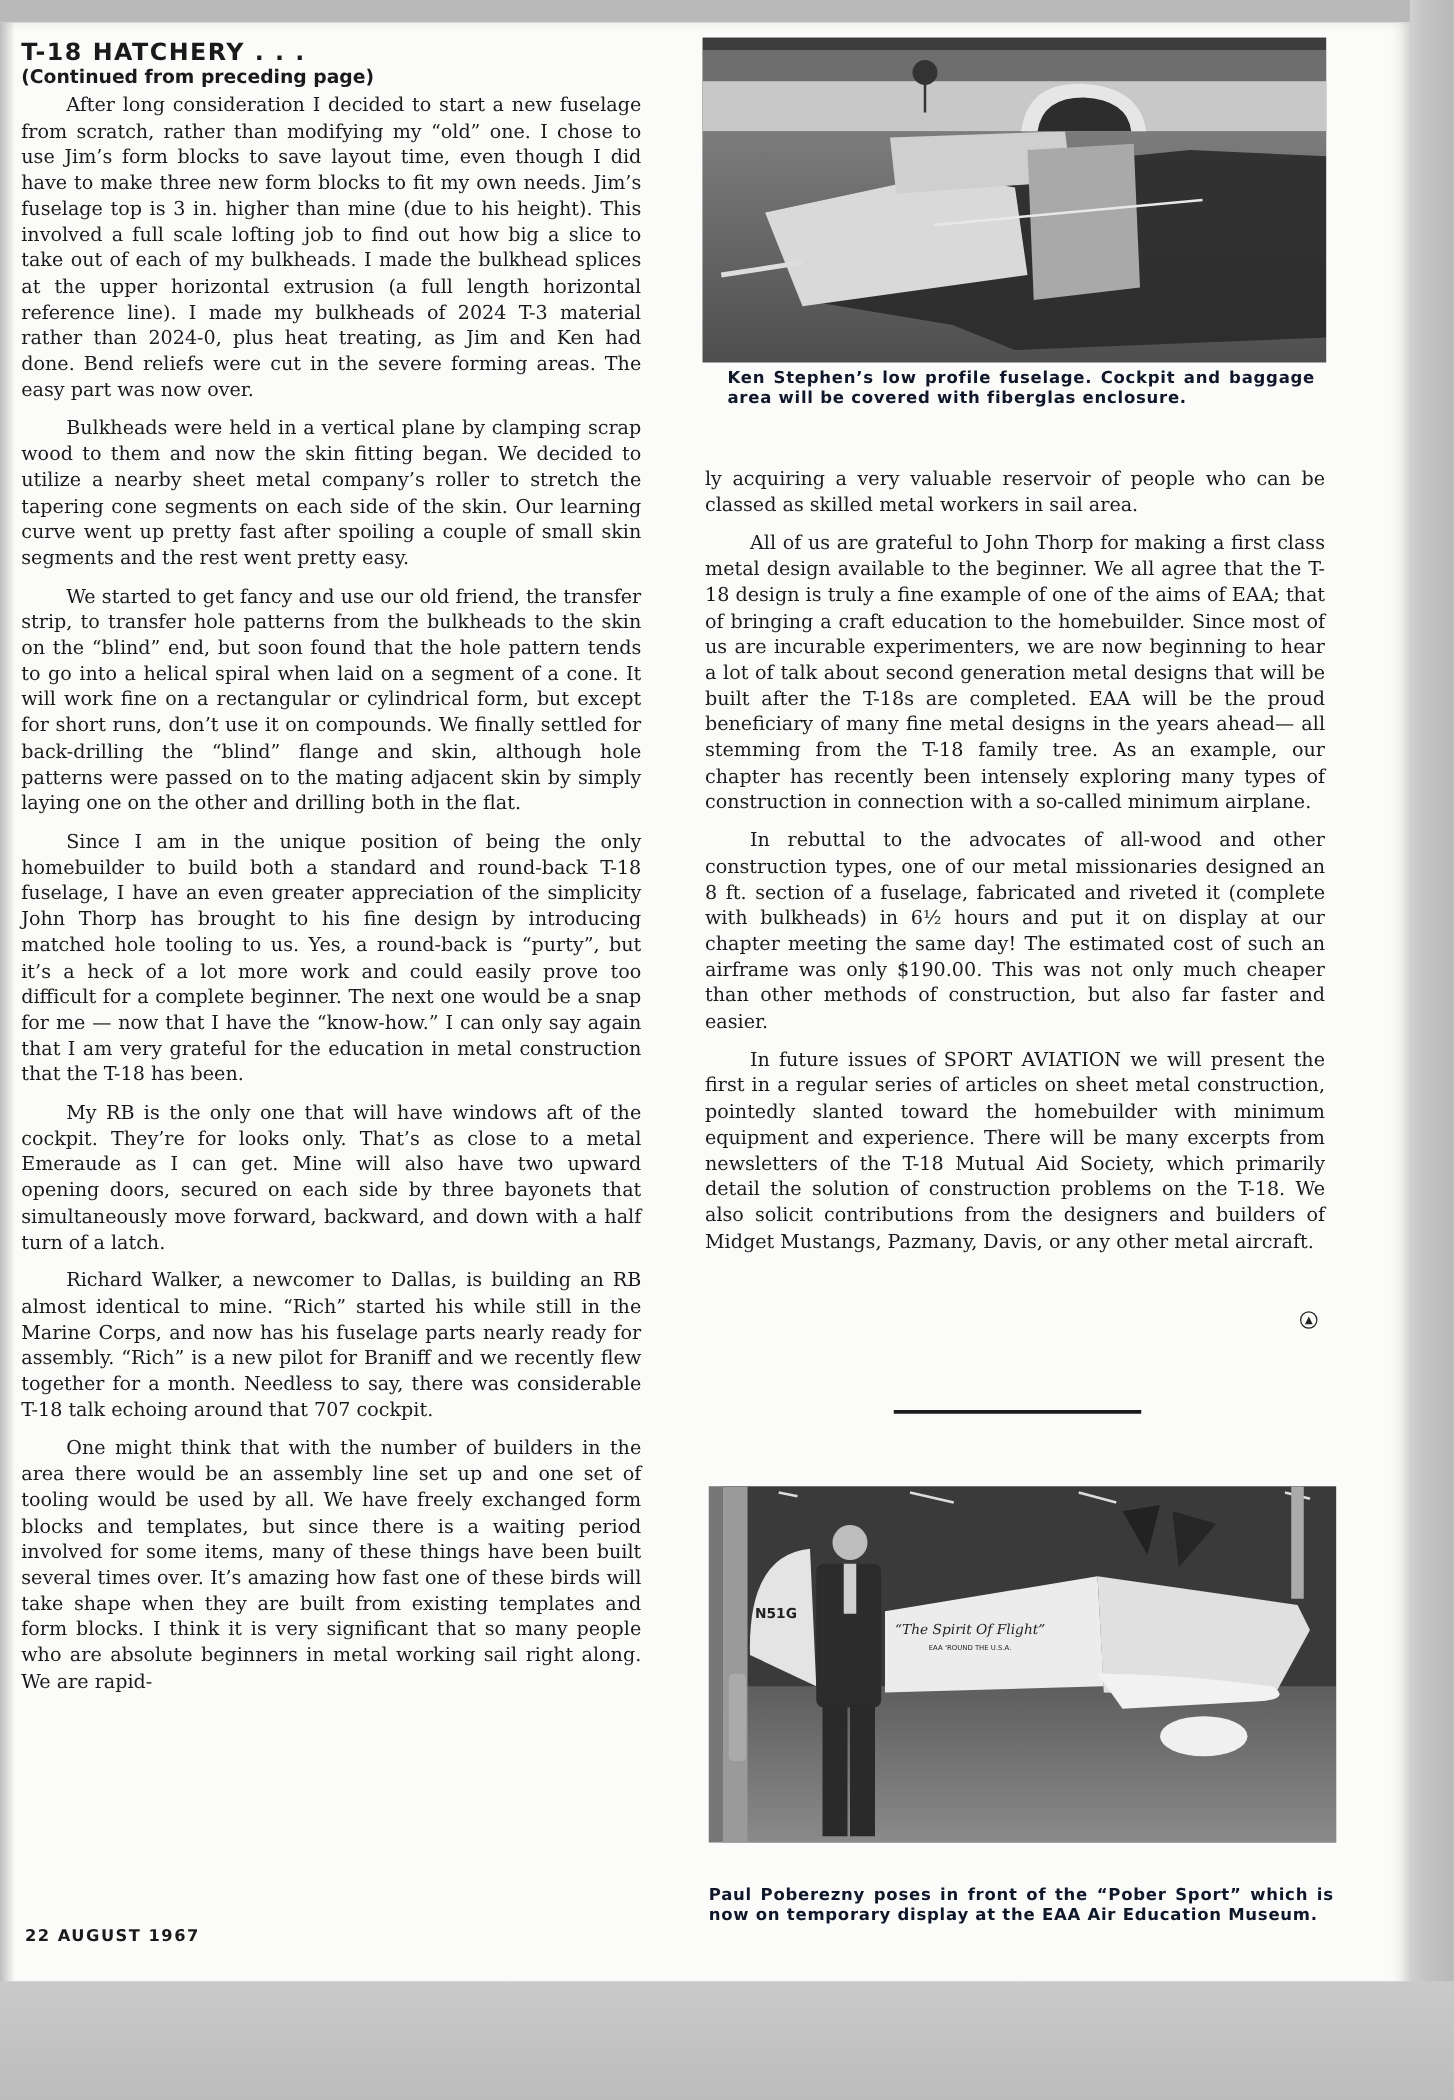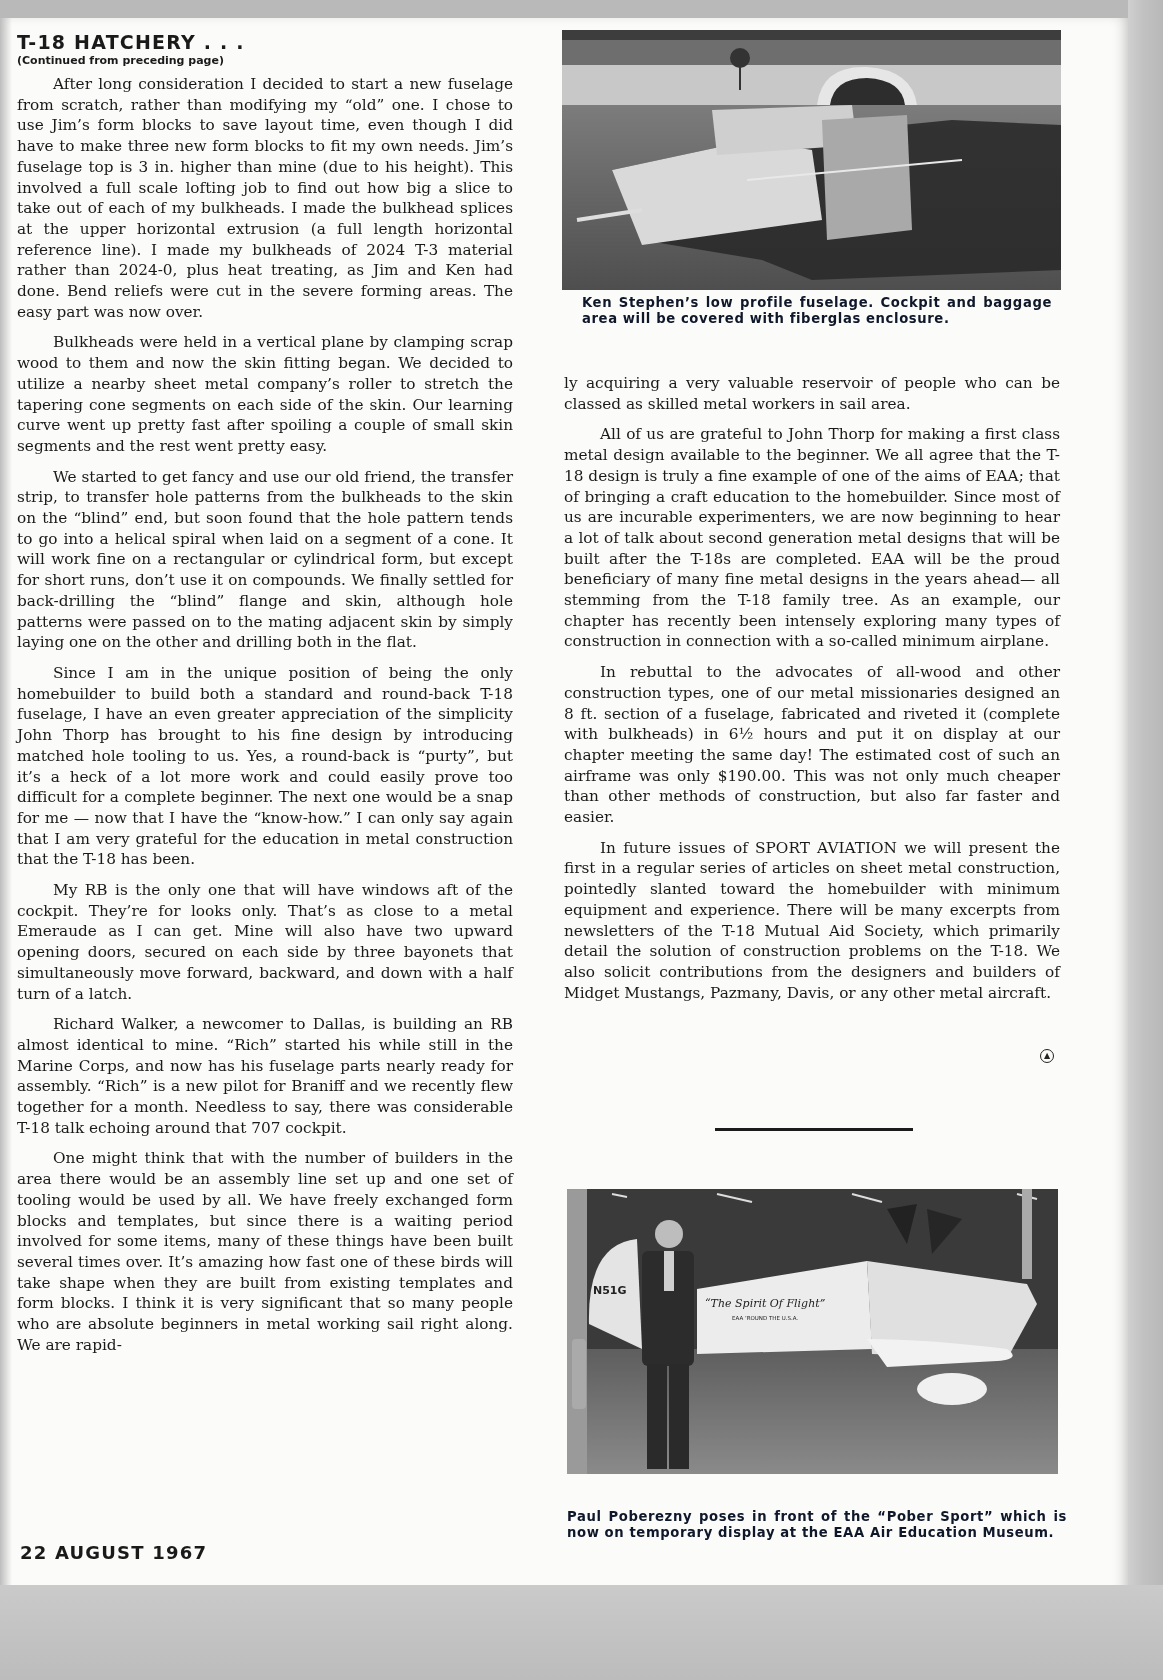--- a/index.html
+++ b/index.html
@@ -29,21 +29,21 @@
   }
   .col { position: absolute; }
   .col-left { left: 17px; top: 12px; width: 496px; }
 
   .headline {
     font-family: "DejaVu Sans", "Liberation Sans", sans-serif;
     font-weight: bold; font-size: 19px; letter-spacing: 1.2px; margin: 0; line-height: 24px;
   }
   .subhead {
     font-family: "DejaVu Sans", "Liberation Sans", sans-serif;
-    font-weight: bold; font-size: 11px; margin: 0 0 6px 0; line-height: 14px;
+    font-weight: bold; font-size: 15px; margin: 0 0 6px 0; line-height: 14px;
   }
   .body p {
     margin: 0 0 10px 0; font-size: 15.3px; line-height: 20.7px;
     text-align: justify; hyphens: manual;
   }
   .body p.indent { text-indent: 36px; }
   .body p.first { text-indent: 0; }
   .italic { }
 
   .photo {
@@ -66,21 +66,21 @@
   }
   .end-mark {
     position: absolute; left: 1040px; top: 1031px; width: 14px; height: 14px;
     border: 1.6px solid #222; border-radius: 50%; box-sizing: border-box;
     display: flex; align-items: center; justify-content: center;
     font-size: 8px; line-height: 8px; color: #222;
   }
   .folio {
     position: absolute; left: 20px; top: 1524px;
     font-family: "DejaVu Sans", "Liberation Sans", sans-serif;
-    font-weight: bold; font-size: 18px; letter-spacing: 1.2px;
+    font-weight: bold; font-size: 13px; letter-spacing: 1.2px;
   }
 </style>
 </head>
 <body>
 
 <div class="page">
 
   <div class="col col-left">
     <h1 class="headline">T-18 HATCHERY . . .</h1>
     <div class="subhead">(Continued from preceding page)</div>
@@ -134,21 +134,21 @@
     <p class="indent">All of us are grateful to John Thorp for making a first class metal design available to the beginner. We all agree that the T-18 design is truly a fine example of one of the aims of EAA; that of bringing a craft education to the homebuilder. Since most of us are incurable ex­perimenters, we are now beginning to hear a lot of talk about second generation metal designs that will be built after the T-18s are completed. EAA will be the proud bene­ficiary of many fine metal designs in the years ahead— all stemming from the T-18 family tree. As an example, our chapter has recently been intensely exploring many types of construction in connection with a so-called mini­mum airplane.</p>
     <p class="indent">In rebuttal to the advocates of all-wood and other construction types, one of our metal missionaries designed an 8 ft. section of a fuselage, fabricated and riveted it (complete with bulkheads) in 6½ hours and put it on dis­play at our chapter meeting the same day! The estimat­ed cost of such an airframe was only $190.00. This was not only much cheaper than other methods of construc­tion, but also far faster and easier.</p>
     <p class="indent"><span>In future issues of </span><span class="italic">SPORT AVIATION</span><span> we will pre­sent the first in a regular series of articles on sheet metal construction, pointedly slanted toward the homebuilder with minimum equipment and experience. There will be many excerpts from newsletters of the T-18 Mutual Aid Society, which primarily detail the solution of construc­tion problems on the T-18. We also solicit contributions from the designers and builders of Midget Mustangs, Paz­many, Davis, or any other metal aircraft.</span></p>
   </div>
   <div class="end-mark">
       <span>▲</span>
     </div>
 
   <div class="rule"></div>
 
-  <div class="photo" style="left:567px; top:1171px; width:491px; height:285px;">
+  <div class="photo" style="left:567px; top:1171px; width:491px; height:285px;padding-left:11px;">
     <svg viewBox="0 0 491 285" preserveAspectRatio="none">
       <defs>
         <linearGradient id="floor" x1="0" y1="0" x2="0" y2="1">
           <stop offset="0" stop-color="#5e5e5e"></stop>
           <stop offset="1" stop-color="#8a8a8a"></stop>
         </linearGradient>
       </defs>
       <rect x="0" y="0" width="491" height="285" fill="#3a3a3a"></rect>
       <rect x="0" y="160" width="491" height="125" fill="url(#floor)"></rect>
 

